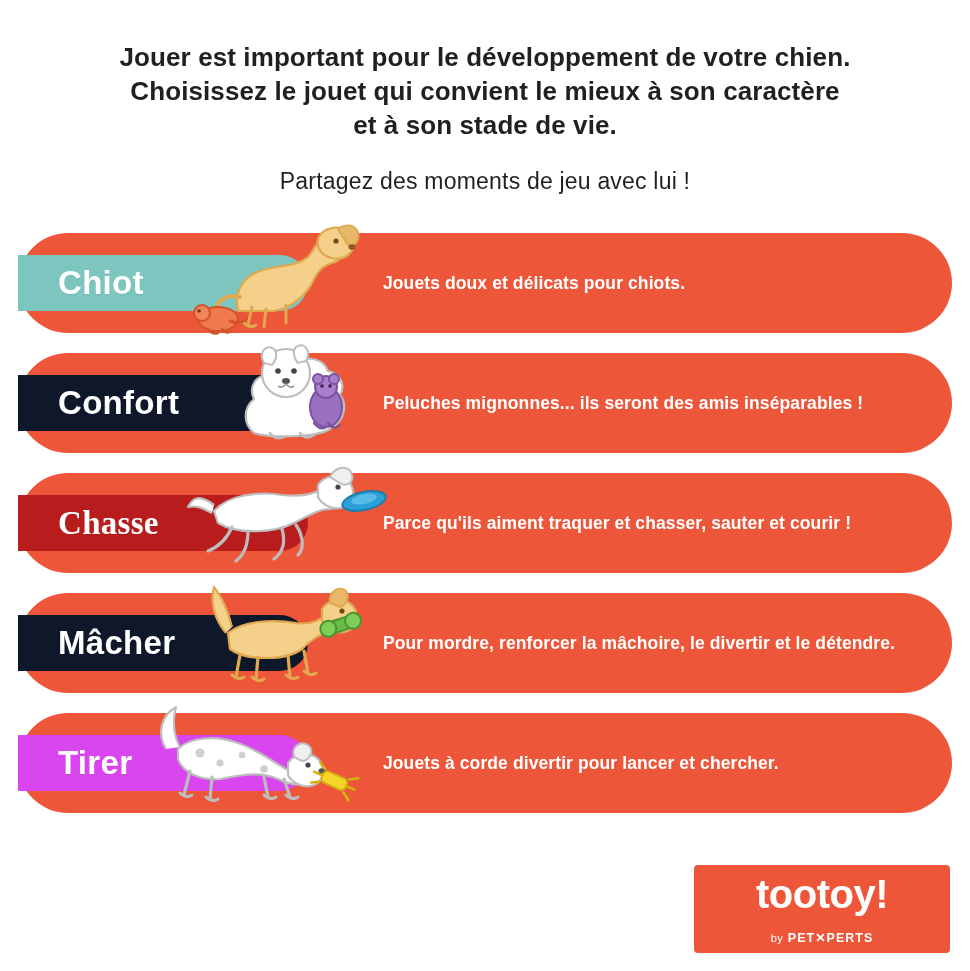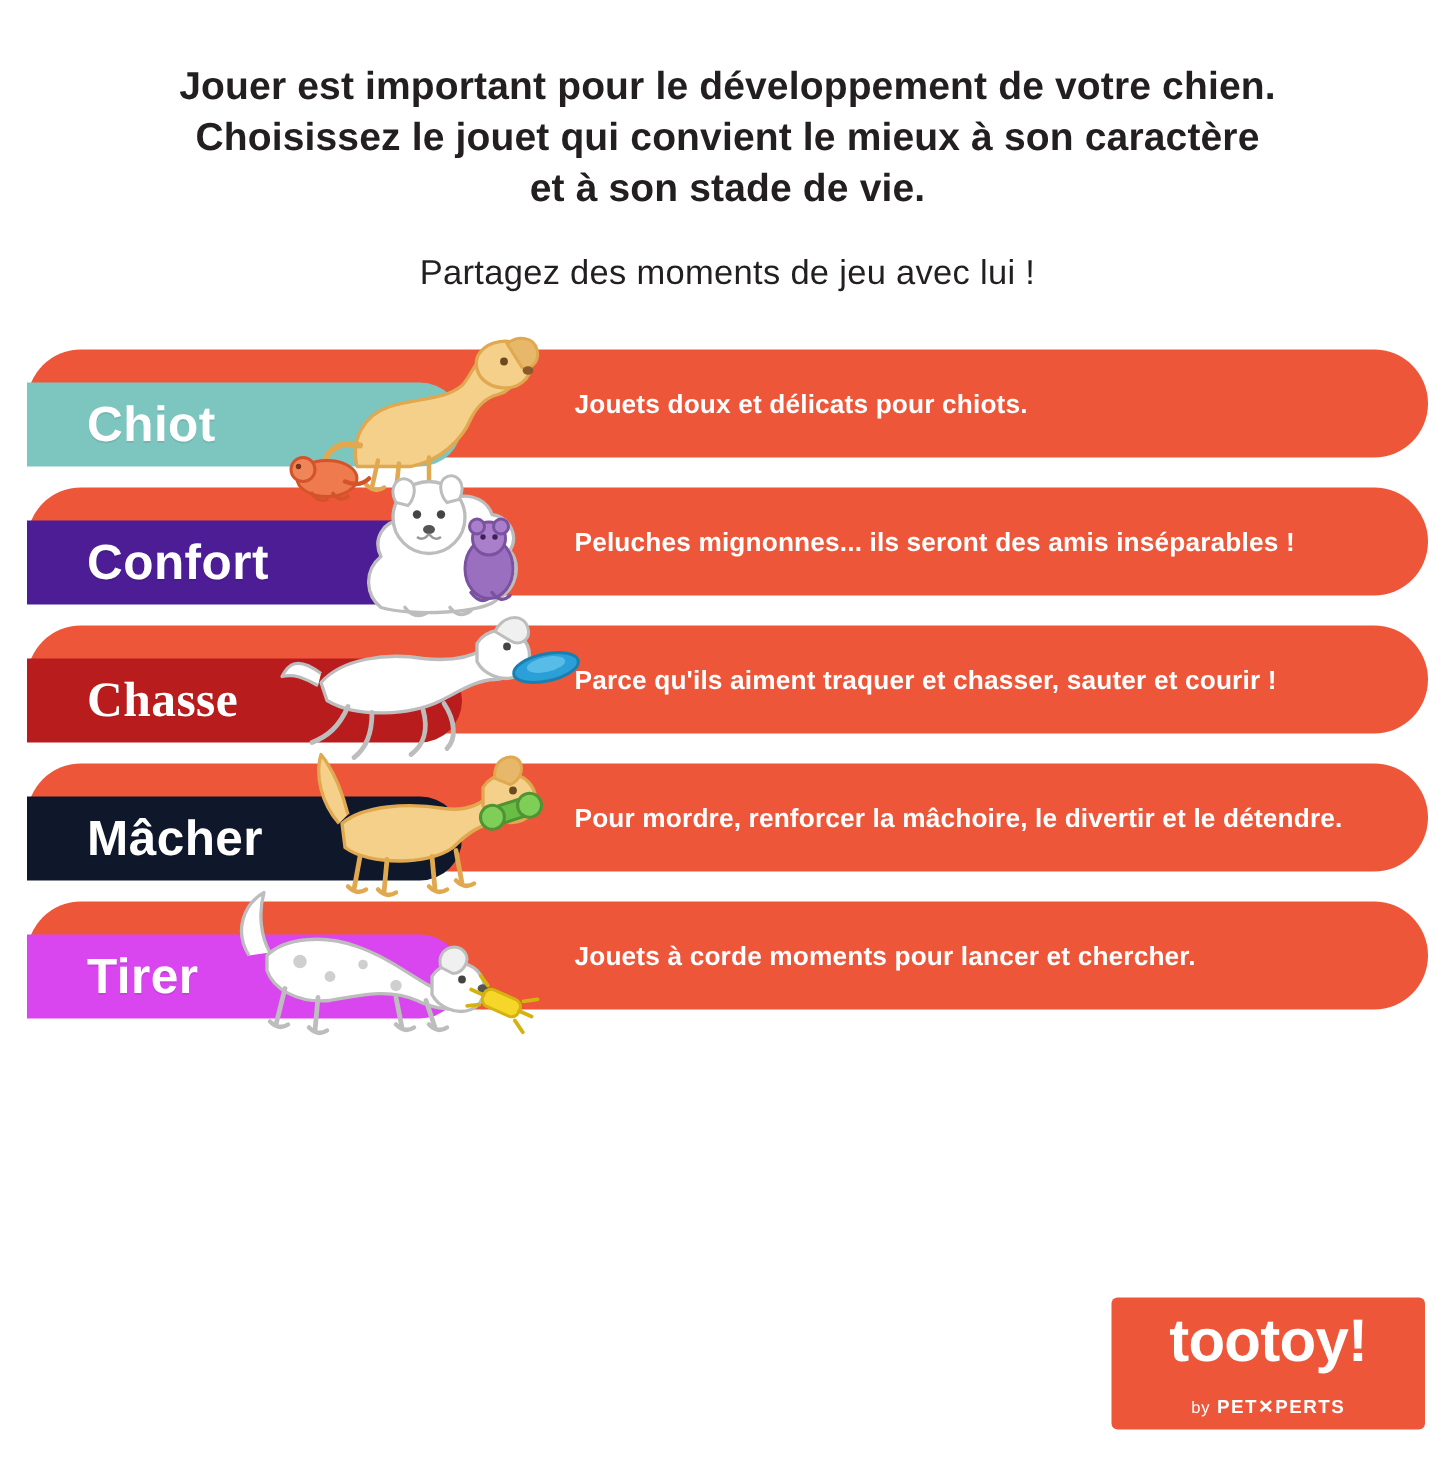--- a/index.html
+++ b/index.html
@@ -43,21 +43,21 @@
     color: #231f20;
   }
 
   
   .rows {
     margin-top: 38px;
     padding: 0 18px;
   }
   .row {
     position: relative;
-    height: 72px;
+    height: 100px;
     background: #ee563a;
     border-radius: 50px;
     margin-bottom: 20px;
     display: flex;
     align-items: center;
     overflow: visible;
     padding-left: 45px;
   }
 
   .chip {
@@ -98,21 +98,21 @@
     position: absolute;
     z-index: 2;
     pointer-events: none;
   }
 
   
   .logo {
     position: absolute;
     right: 20px;
     bottom: 18px;
-    width: 209px;
+    width: 256px;
     height: 88px;
     background: #ee563a;
     border-radius: 4px;
     display: flex;
     flex-direction: column;
     align-items: center;
     justify-content: center;
   }
   .logo-main {
     font-size: 40px;
@@ -179,21 +179,21 @@
             <circle cx="13" cy="96" r="1.8" fill="#7a3418"></circle>
             <path d="M44 106 q10 4 16 -2" stroke="#d4542a" stroke-width="3" fill="none" stroke-linecap="round"></path>
             <path d="M22 114 q4 6 10 4 M36 114 q4 6 10 2" stroke="#d4542a" stroke-width="2.4" fill="none" stroke-linecap="round"></path>
           </g>
         </svg>
       </div>
       <div class="row-desc">Jouets doux et délicats pour chiots.</div>
     </div>
 
     <div class="row">
-      <div class="chip" style="background:#4c1d95;align-items:center;">
+      <div class="chip" style="background:#0f172a;align-items:center;">
         <span class="chip-label">Confort</span>
       </div>
       <div class="art" style="left:196px; top:-24px; width:160px; height:130px;">
         <svg width="160" height="130" viewBox="0 0 160 130">
 
           <path d="M40 104 C30 96 28 80 40 70 C34 58 42 46 54 46 C58 34 72 28 84 34 C94 26 110 30 114 42 C126 44 132 56 126 66 C134 76 130 92 118 98 C110 108 60 110 40 104 Z" fill="#ffffff" stroke="#bdbdbd" stroke-width="2.2" stroke-linejoin="round"></path>
 
           <circle cx="72" cy="44" r="24" fill="#ffffff" stroke="#bdbdbd" stroke-width="2.2"></circle>
 
           <path d="M50 34 C44 24 52 14 60 20 C64 24 62 32 58 36 Z" fill="#ffffff" stroke="#bdbdbd" stroke-width="2"></path>
@@ -307,21 +307,21 @@
           <path d="M52 80 L46 104 M74 86 L72 108 M126 86 L130 106 M146 88 L152 106" stroke="#bdbdbd" stroke-width="3.2" fill="none" stroke-linecap="round"></path>
           <path d="M42 102 q6 6 12 2 M68 106 q6 6 12 2 M126 104 q6 6 12 2 M148 104 q6 6 12 2" stroke="#bdbdbd" stroke-width="3" fill="none" stroke-linecap="round"></path>
 
           <g transform="translate(188,86) rotate(24)">
             <rect x="-4" y="-6" width="26" height="12" rx="5" fill="#f6d629" stroke="#d4b310" stroke-width="2"></rect>
             <path d="M22 -7 l8 -5 M22 0 l9 0 M22 7 l8 5" stroke="#d4b310" stroke-width="2.6" stroke-linecap="round" fill="none"></path>
             <path d="M-4 -7 l-7 -4 M-4 0 l-9 0 M-4 7 l-7 4" stroke="#d4b310" stroke-width="2.6" stroke-linecap="round" fill="none"></path>
           </g>
         </svg>
       </div>
-      <div class="row-desc">Jouets à corde moments pour lancer et chercher.</div>
+      <div class="row-desc">Jouets à corde divertir pour lancer et chercher.</div>
     </div>
 
   </div>
 
   <div class="logo">
     <div class="logo-main">
       <span>toot</span><span>o</span><span>y</span><span class="bang">!</span>
     </div>
     <div class="logo-sub">
       <span class="by">by</span>

